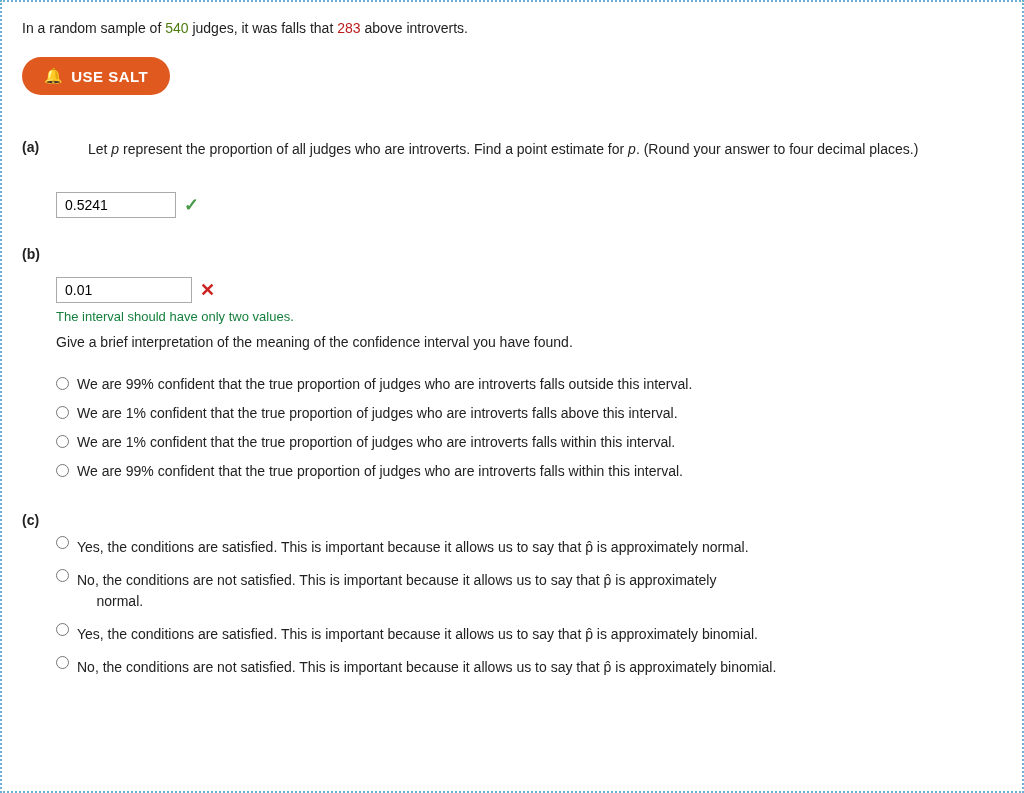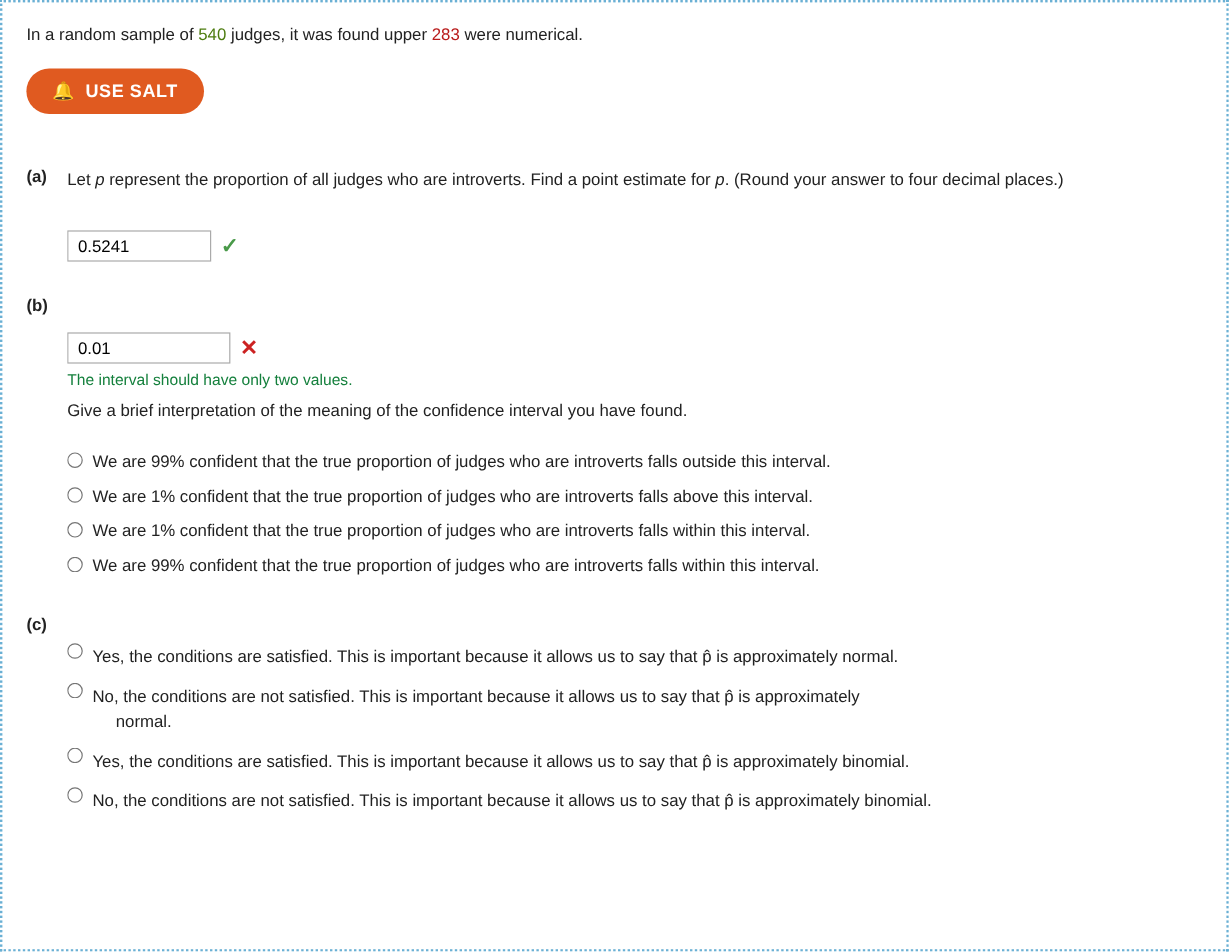--- a/index.html
+++ b/index.html
@@ -53,20 +53,21 @@
       margin-right: 6px;
       min-width: 28px;
     }
     .section-content {
       overflow: hidden;
     }
     .section-text {
       font-size: 14px;
       line-height: 1.55;
       margin-bottom: 8px;
+      margin-left: 32px;
     }
     .italic { font-style: italic; }
 
     .input-row {
       display: flex;
       align-items: center;
       gap: 8px;
       margin-bottom: 6px;
       margin-top: 31px;
     }
@@ -122,21 +123,21 @@
       align-items: flex-start;
       margin-bottom: 4px;
     }
   </style>
 </head>
 <body>
 
 <div class="page-wrapper">
 
   <div class="intro-text">
-    <span>In a random sample of </span><span class="highlight-orange">540</span><span> judges, it was found upper </span><span class="highlight-blue">283</span><span> were numerical.</span>
+    <span>In a random sample of </span><span class="highlight-orange">540</span><span> judges, it was falls that </span><span class="highlight-blue">283</span><span> above introverts.</span>
   </div>
 
   <div style="margin-bottom: 22px;">
     <button class="salt-btn">
       <span class="salt-icon" style="font-size:15px;">🔔</span>
       <span>USE SALT</span>
     </button>
   </div>
 
   <div class="section">

